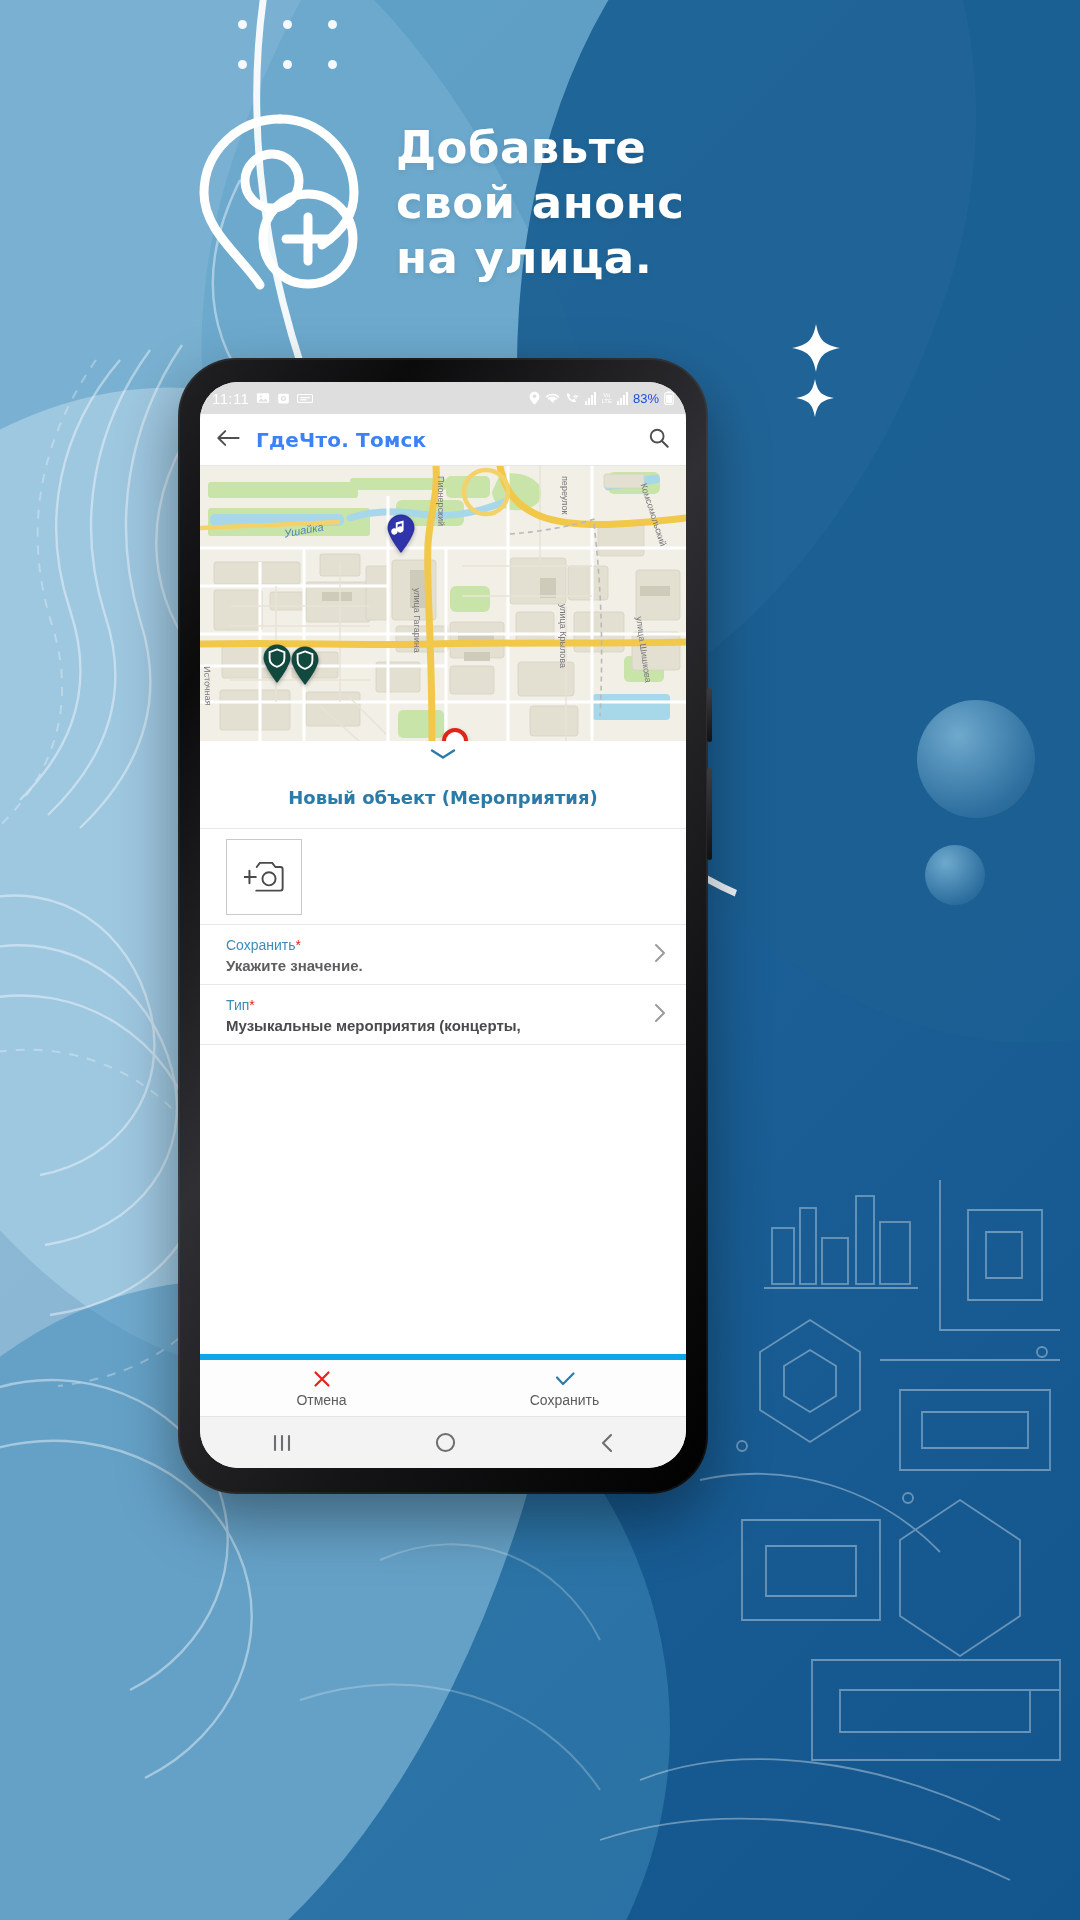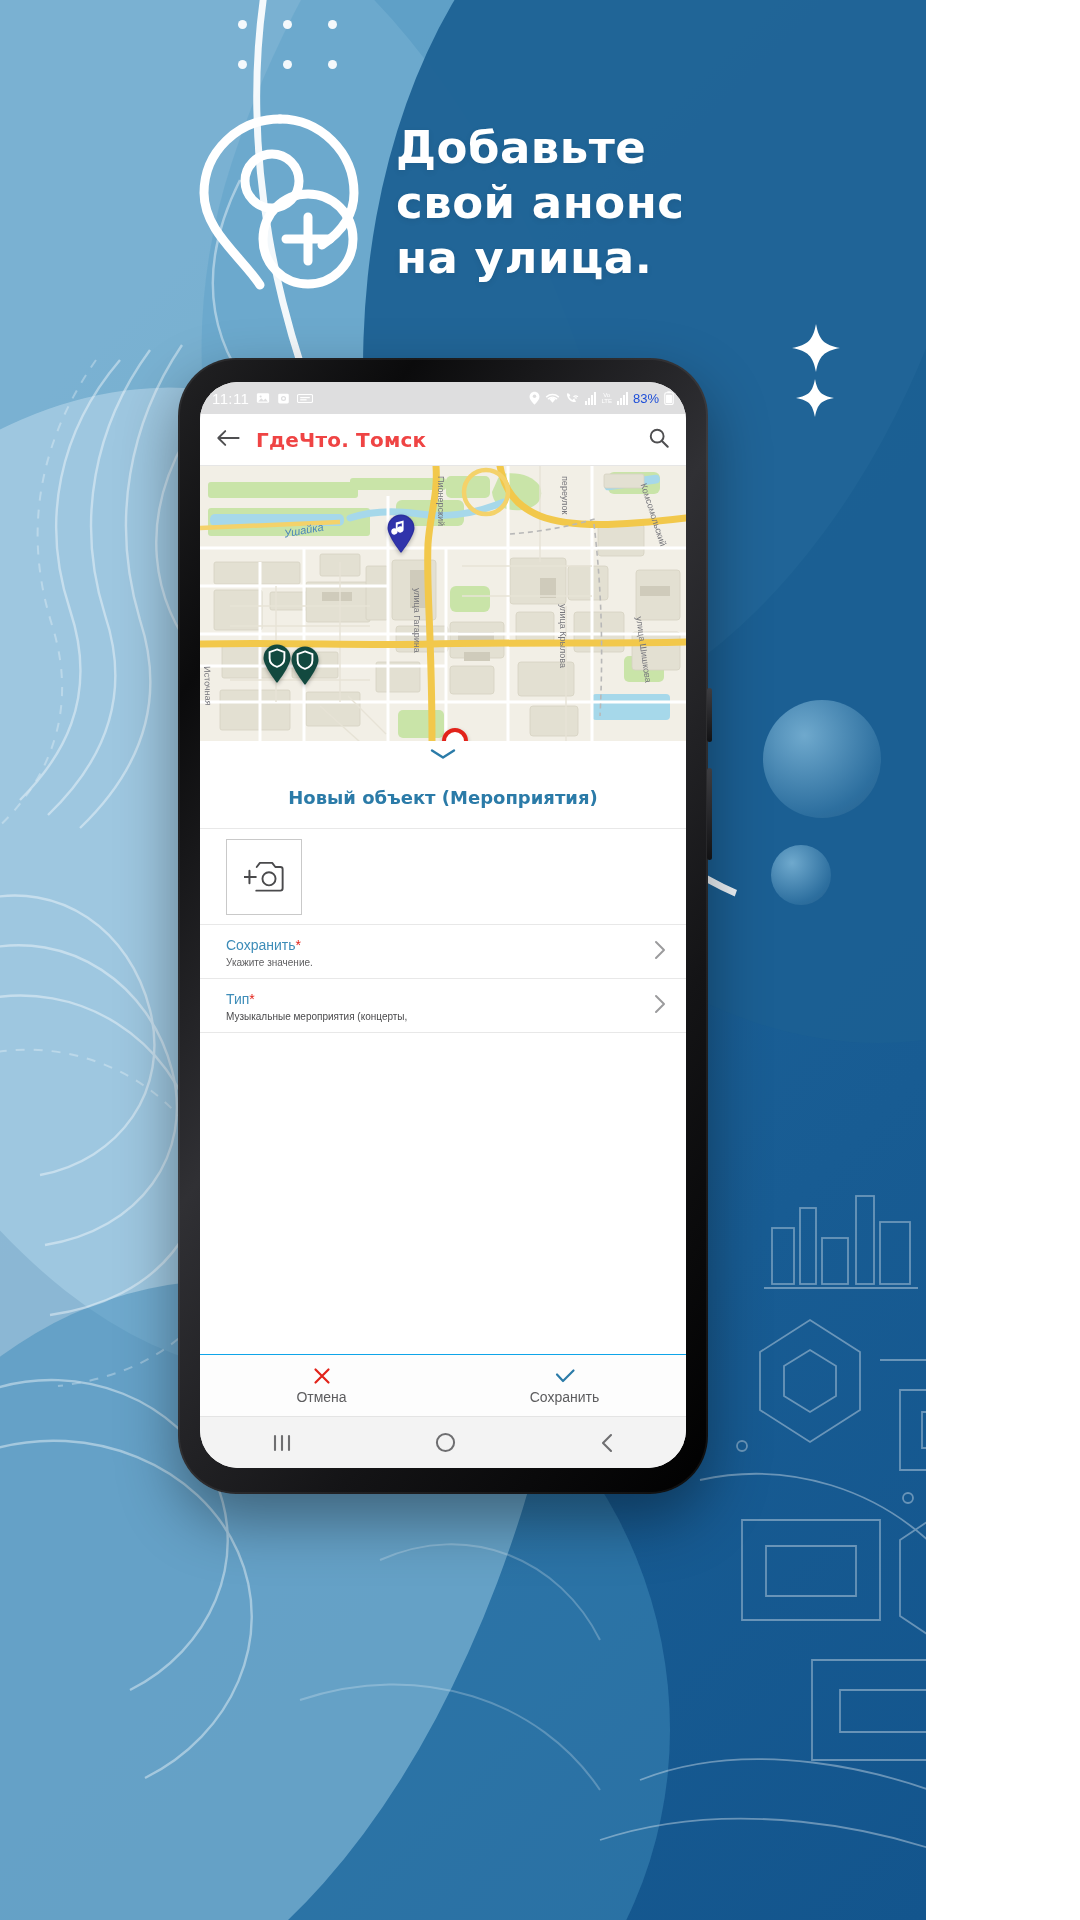--- a/index.html
+++ b/index.html
@@ -7,21 +7,21 @@
   html, body {
     width: 1080px;
     height: 1920px;
     overflow: hidden;
     font-family: "Liberation Sans", sans-serif;
   }
 
   
   .poster {
     position: relative;
-    width: 926px;
+    width: 1080px;
     height: 1920px;
     background: linear-gradient(135deg, #2a79ad 0%, #1d6399 40%, #13558d 100%);
     overflow: hidden;
   }
   .bg-layer { position: absolute; inset: 0; }
 
   .blob-a {
     position: absolute;
     left: -260px; top: -120px;
     width: 900px; height: 1500px;
@@ -180,21 +180,21 @@
     background: #ffffff;
     border-bottom: 1px solid #e6e6e6;
     display: flex;
     align-items: center;
     padding: 0 16px;
     gap: 16px;
   }
   .appbar-title {
     font-size: 20px;
     font-weight: 700;
-    color: #ef4444;
+    color: #3b82f6;
     letter-spacing: .2px;
     font-family: "DejaVu Sans", sans-serif;
   }
   .appbar .grow { flex: 1; }
 
   
   .map {
     position: relative;
     flex: 0 0 275px;
     background: #f4f1e9;
@@ -265,38 +265,39 @@
     position: relative;
   }
   .field-label {
     font-size: 14px;
     color: #3d8cb8;
     margin-bottom: 4px;
     font-family: "Liberation Sans", sans-serif;
   }
   .req { color: #e2231a; }
   .field-value {
-    font-size: 10px;
+    font-size: 15px;
     color: #4a4a4c;
     white-space: nowrap;
     overflow: hidden;
+    font-weight: bold;
   }
   .field-value.ph { color: #5e5e60; }
   .chev {
     position: absolute;
     right: 20px; top: 50%;
     transform: translateY(-50%);
     color: #9b9b9d;
   }
 
   
   .actionbar {
     flex: 0 0 62px;
     background: #fdfdfd;
-    border-top: 1px solid #0ea5e9;
+    border-top: 6px solid #0ea5e9;
     display: flex;
   }
   .action {
     flex: 1;
     display: flex; flex-direction: column;
     align-items: center; justify-content: center;
     gap: 3px;
   }
   .action-label {
     font-size: 14px;

